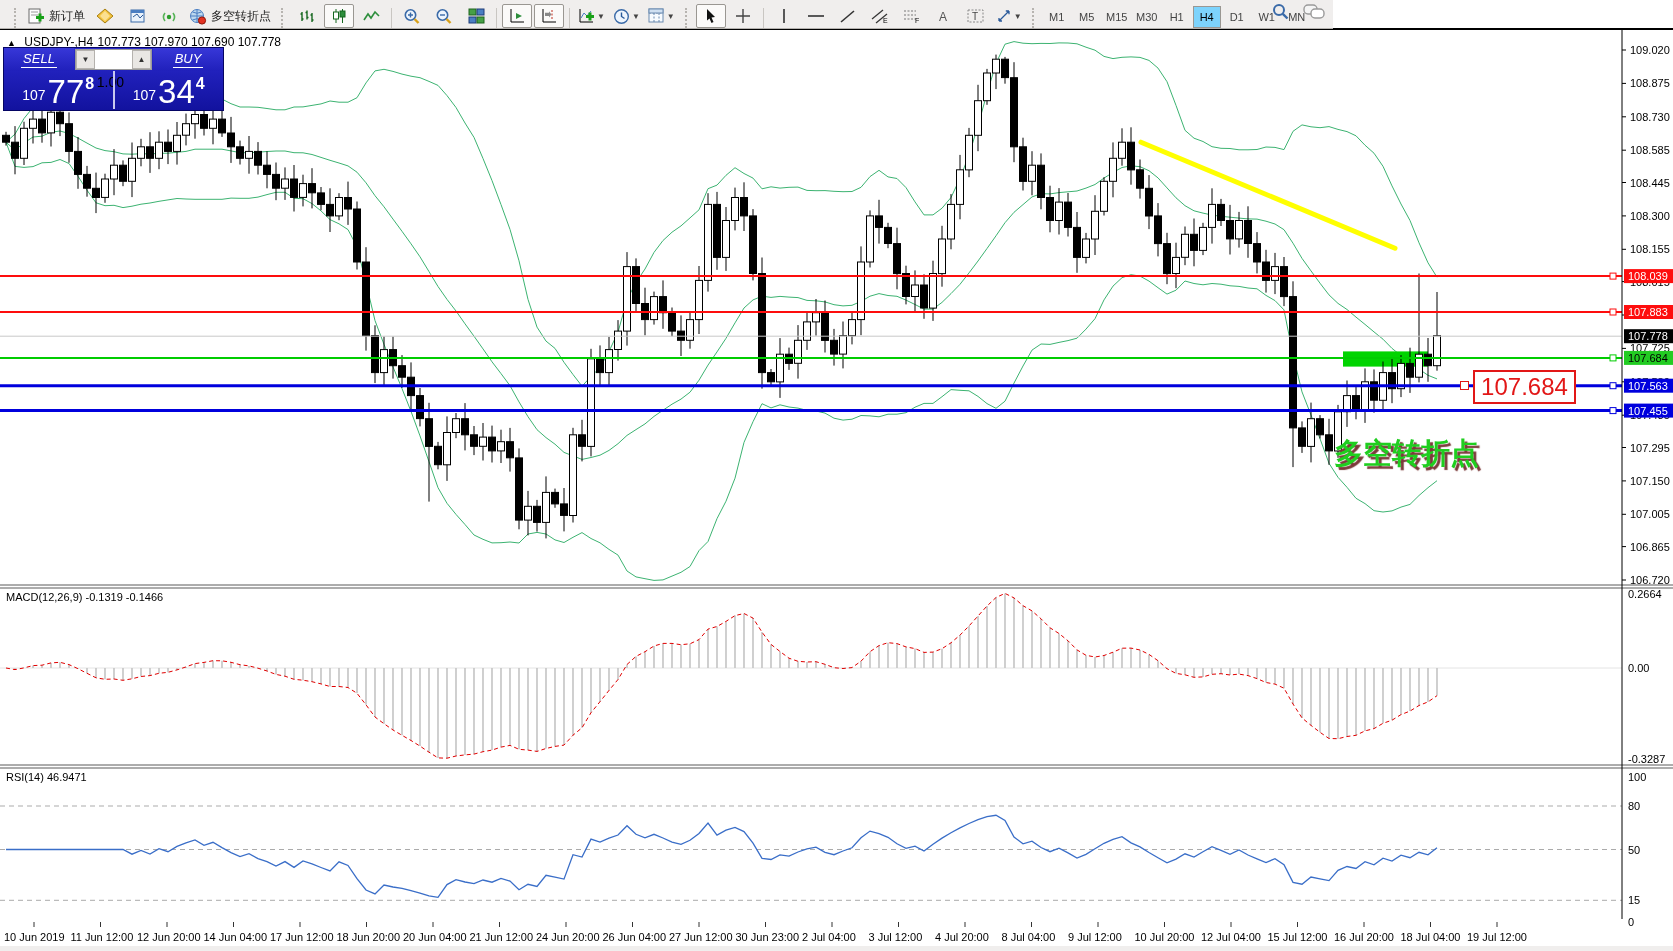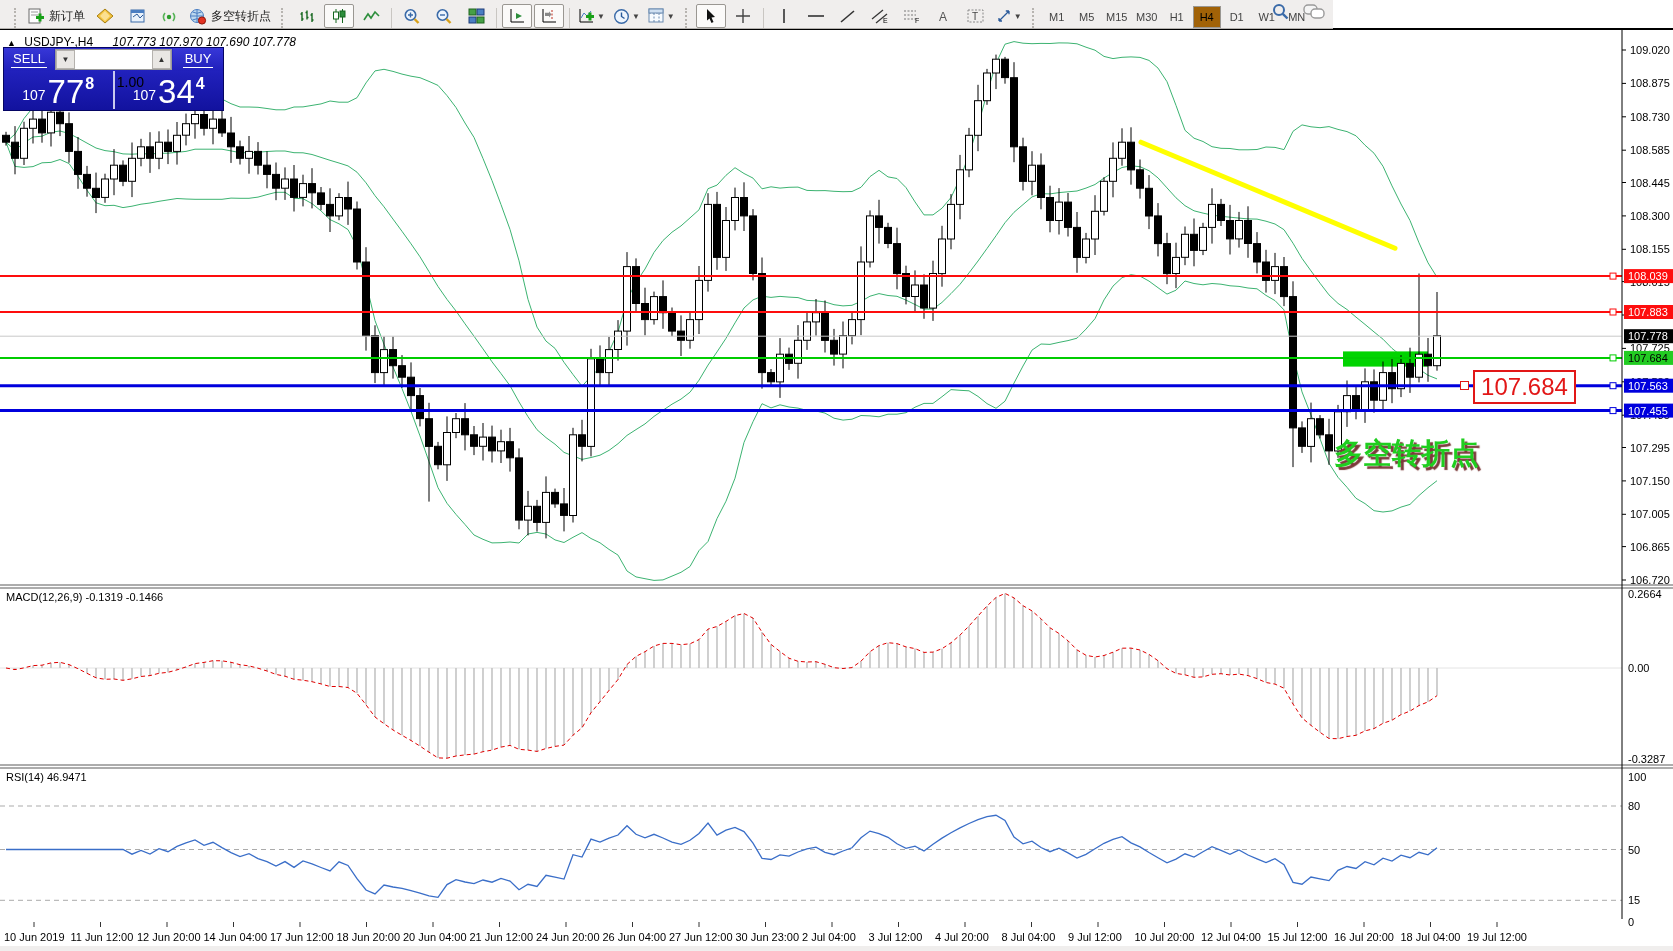--- a/index.html
+++ b/index.html
@@ -9,33 +9,33 @@
     display:flex;align-items:flex-end;border-bottom:1px solid #b5b2af;z-index:30;padding-left:8px;}
   .tb-grip{width:4px;height:20px;border-left:2px dotted #b7b4b0;margin:0 4px 0 6px;}
   .tb-btn{height:22px;min-width:24px;display:flex;align-items:center;justify-content:center;
     padding:0 2px;margin:0 1px;border:1px solid transparent;border-radius:2px;color:#333;font-size:12px;}
   .tb-btn.pressed{background:#fbfaf9;border:1px solid #9a9792;}
   .tb-btn .lbl{margin-left:4px;font-size:12px;color:#222;}
   .tb-sep{width:1px;height:20px;background:#c9c6c2;margin:0 4px;}
   .tb-caret{font-size:8px;color:#444;margin-left:2px;}
   .tf-btn{height:20px;min-width:26px;display:flex;align-items:center;justify-content:center;
     font-size:11px;color:#444;border:1px solid transparent;margin:0 1px;}
-  .tf-btn.pressed{background:#a16207;border:1px solid #9a9792;color:#000;}
+  .tf-btn.pressed{background:#7dd3fc;border:1px solid #9a9792;color:#000;}
   .tb-right{position:absolute;right:8px;top:3px;display:flex;gap:14px;align-items:center;}
   
   .chart-window{position:absolute;left:0;top:28px;width:1673px;height:923px;background:#fff;
     border-top:2px solid #000;}
   .symbol-header{position:absolute;left:7px;top:5px;font-size:12px;color:#000;z-index:20;}
   .symbol-header .tri{font-size:9px;margin-right:5px;}
   
   .trade-panel{position:absolute;left:3px;top:17px;width:219px;height:62px;z-index:25;
     background:linear-gradient(#2a2ace,#12129e);border:1px solid #050563;}
   .tp-top{display:flex;height:23px;}
-  .tp-tab{width:50px;display:flex;align-items:center;justify-content:center;color:#fff;
-    font-size:13px;background:linear-gradient(#3737d8,#2020bb);}
+  .tp-tab{width:70px;display:flex;align-items:center;justify-content:center;color:#fff;
+    font-size:13px;background:linear-gradient(#3737d8,#2020bb);font-style:italic;}
   .tp-tab span{border-bottom:1px solid #fff;padding:0 2px 1px;}
   .tp-spin{flex:1;display:flex;background:#fff;border:1px solid #9a9a9a;margin:1px;}
   .tp-spin .sp-btn{width:17px;background:#e9e7e4;border:1px solid #b5b2ae;color:#333;font-size:8px;
     display:flex;align-items:center;justify-content:center;}
   .tp-spin .sp-val{flex:1;display:flex;align-items:center;justify-content:flex-end;
     padding-right:8px;font-size:14px;color:#000;margin-top:32px;}
   .tp-prices{display:flex;height:38px;}
   .tp-price{flex:1;display:flex;align-items:flex-end;justify-content:center;color:#fff;padding-bottom:2px;}
   .tp-price.sell{border-right:2px solid #c9c9ef;}
   .tp-price .small{font-size:14px;margin:0 2px 4px 0;}
@@ -273,21 +273,21 @@
       <rect x="8" y="6" width="13" height="9" rx="4" fill="#fff" stroke="#9a9a9a" stroke-width="1.4"></rect>
     </svg>
   </div>
 </div>
 
 <div class="chart-window">
 
   <div class="symbol-header">
     <span class="tri">▲</span>
     <span>USDJPY-,H4</span>
-    <span style="margin-left:16px;font-style:italic;">107.773 107.970 107.690 107.778</span>
+    <span style="margin-left:1px;">107.773 107.970 107.690 107.778</span>
   </div>
 
   <div class="trade-panel">
     <div class="tp-top">
       <div class="tp-tab">
           <span>SELL</span>
         </div>
       <div class="tp-spin">
         <div class="sp-btn">▼</div>
         <div class="sp-val">1.00</div>

